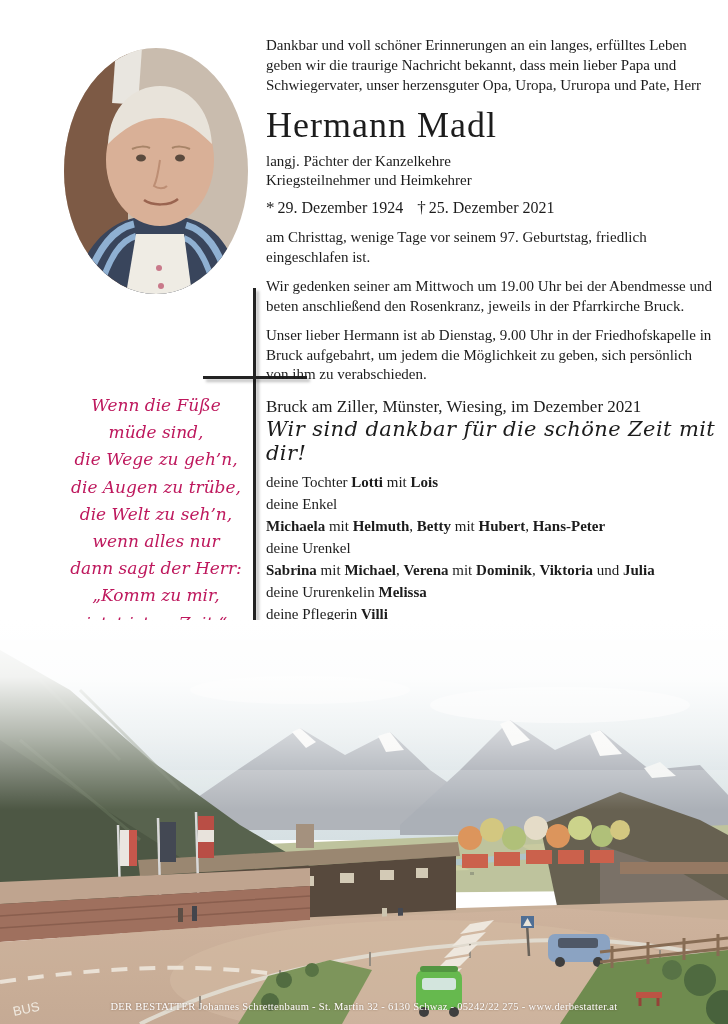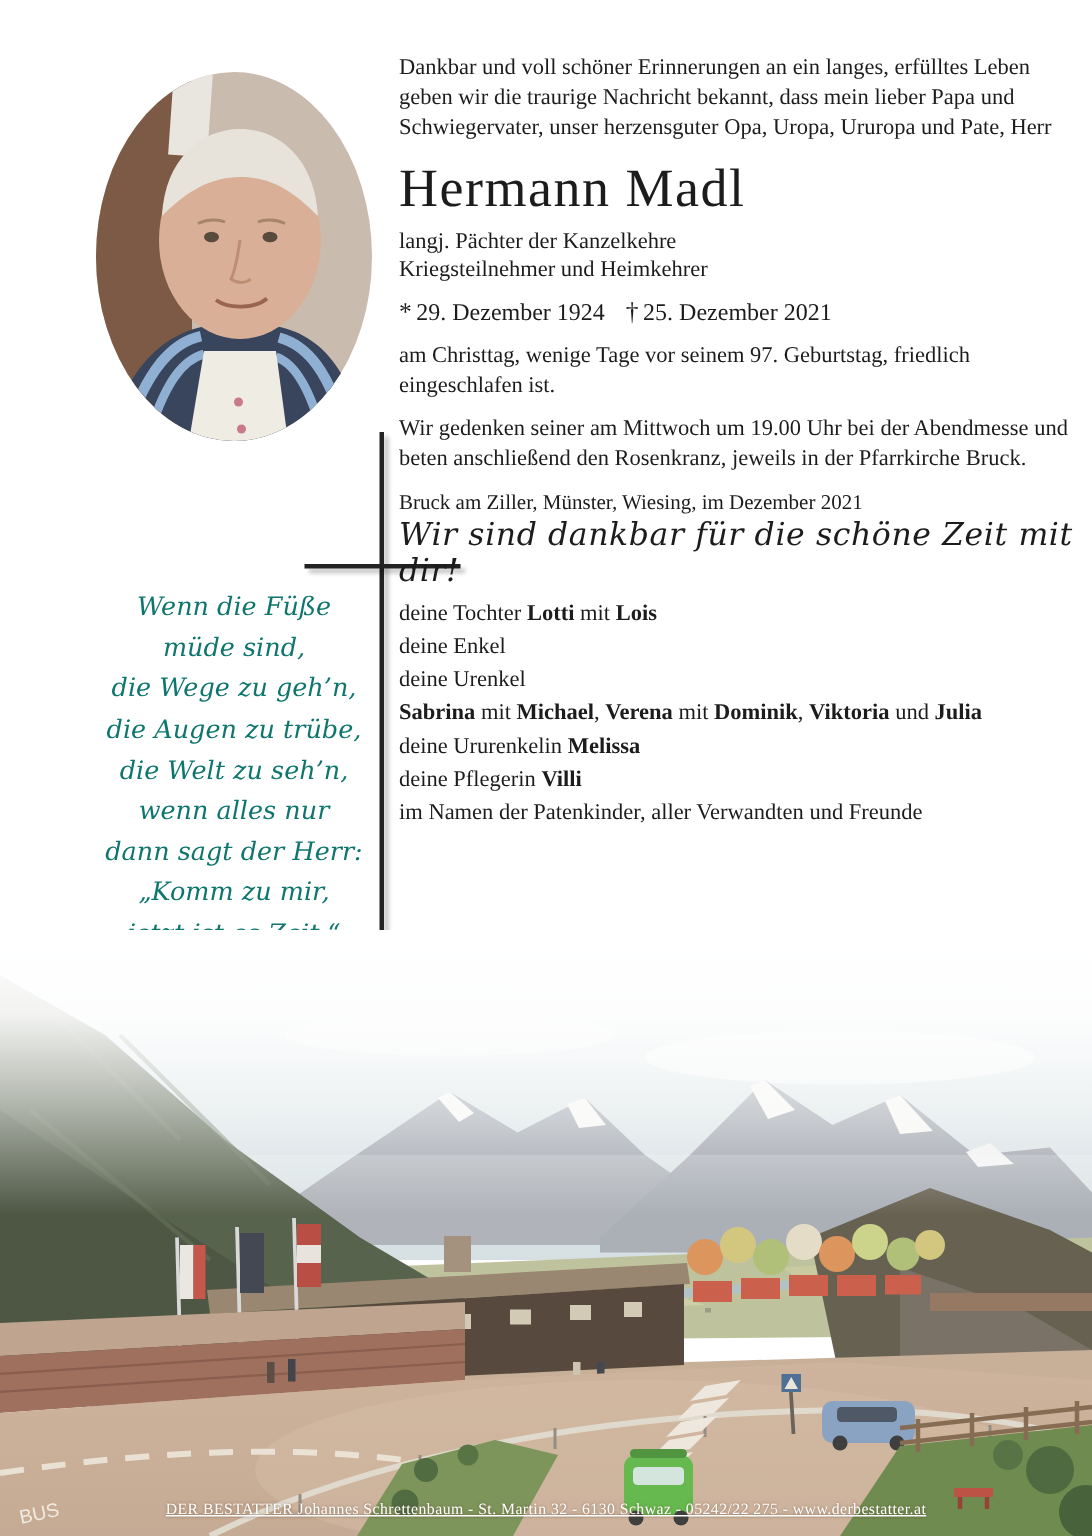--- a/index.html
+++ b/index.html
@@ -21,38 +21,38 @@
   .col{position:absolute;left:266px;top:36px;width:452px;}
   .intro{font-size:15px;line-height:1.33;}
   .name{font-size:36px;letter-spacing:1px;margin-top:8px;font-weight:400;}
   .subtitle{font-size:15px;line-height:1.25;}
   .subtitles{margin-top:6px;}
   .dates{font-size:16px;margin-top:9px;}
   .dates .sym{font-size:17px;padding-right:3px;}
   .dates .gap{display:inline-block;width:14px;}
   .paras{margin-top:2px;}
   .para{font-size:15px;line-height:1.3;margin:10px 0;}
-  .closing{font-size:14px;margin-top:12px;}
+  .closing{font-size:17px;margin-top:12px;}
   .headline{font-size:21px;font-style:italic;letter-spacing:0.4px;font-family:"DejaVu Serif",serif;}
   .family{margin-top:8px;}
   .family-line{font-size:15px;line-height:1.27;margin:3px 0;}
   .b{font-weight:bold;}
 
   
   .poem{position:absolute;left:50px;top:392px;width:212px;text-align:center;
-        font-family:"DejaVu Serif",serif;font-style:italic;font-size:17px;color:#0f766e;}
+        font-family:"DejaVu Serif",serif;font-style:italic;font-size:17px;color:#be185d;}
   .poem-line{line-height:1.6;}
 
   
   .landscape{position:absolute;left:0;top:620px;width:728px;height:404px;}
   .landscape svg{display:block;}
   .fade{position:absolute;left:0;top:0;width:728px;height:190px;
         background:linear-gradient(to bottom,#ffffff 0%,rgba(255,255,255,0.92) 30%,rgba(255,255,255,0.55) 60%,rgba(255,255,255,0) 100%);}
   .footer{position:absolute;left:0;bottom:12px;width:100%;text-align:center;
-          color:#ffffff;font-size:10.5px;letter-spacing:0.3px;text-shadow:0 0 2px rgba(90,60,40,0.6);text-decoration:underline;}
+          color:#ffffff;font-size:10.5px;letter-spacing:0.3px;text-shadow:0 0 2px rgba(90,60,40,0.6);}
 </style>
 </head>
 <body>
 
 <div class="page">
 
   <div class="portrait">
     <svg width="184" height="246" viewBox="0 0 184 246">
       <rect x="0" y="0" width="184" height="246" fill="#c9bcae"></rect>
       <rect x="0" y="0" width="64" height="246" fill="#7d5a45"></rect>
@@ -100,26 +100,28 @@
     <div class="subtitles">
       <div class="subtitle">langj. Pächter der Kanzelkehre</div>
       <div class="subtitle">Kriegsteilnehmer und Heimkehrer</div>
     </div>
     <div class="dates">
       <span class="sym">*</span><span>29. Dezember 1924</span><span class="gap"></span><span class="sym">†</span><span>25. Dezember 2021</span>
     </div>
     <div class="paras">
         <div class="para">am Christtag, wenige Tage vor seinem 97. Geburtstag, friedlich eingeschlafen ist.</div>
         <div class="para">Wir gedenken seiner am Mittwoch um 19.00 Uhr bei der Abendmesse und beten anschließend den Rosenkranz, jeweils in der Pfarrkirche Bruck.</div>
+        <div class="para">Unser lieber Hermann ist ab Dienstag, 9.00 Uhr in der Friedhofs­kapelle in Bruck aufgebahrt, um jedem die Möglichkeit zu geben, sich persönlich von ihm zu verabschieden.</div>
       </div>
     <div class="closing">Bruck am Ziller, Münster, Wiesing, im Dezember 2021</div>
     <div class="headline">Wir sind dankbar für die schöne Zeit mit dir!</div>
     <div class="family">
         <div class="family-line"><span>deine Tochter </span><span class="b">Lotti</span><span> mit </span><span class="b">Lois</span></div>
         <div class="family-line"><span>deine Enkel</span></div>
+        <div class="family-line"><span class="b">Michaela</span><span> mit </span><span class="b">Helmuth</span><span>, </span><span class="b">Betty</span><span> mit </span><span class="b">Hubert</span><span>, </span><span class="b">Hans-Peter</span></div>
         <div class="family-line"><span>deine Urenkel</span></div>
         <div class="family-line"><span class="b">Sabrina</span><span> mit </span><span class="b">Michael</span><span>, </span><span class="b">Verena</span><span> mit </span><span class="b">Dominik</span><span>, </span><span class="b">Viktoria</span><span> und </span><span class="b">Julia</span></div>
         <div class="family-line"><span>deine Ururenkelin </span><span class="b">Melissa</span></div>
         <div class="family-line"><span>deine Pflegerin </span><span class="b">Villi</span></div>
         <div class="family-line"><span>im Namen der Patenkinder, aller Verwandten und Freunde</span></div>
       </div>
   </div>
 
   <div class="landscape">
     <svg width="728" height="404" viewBox="0 0 728 404">

